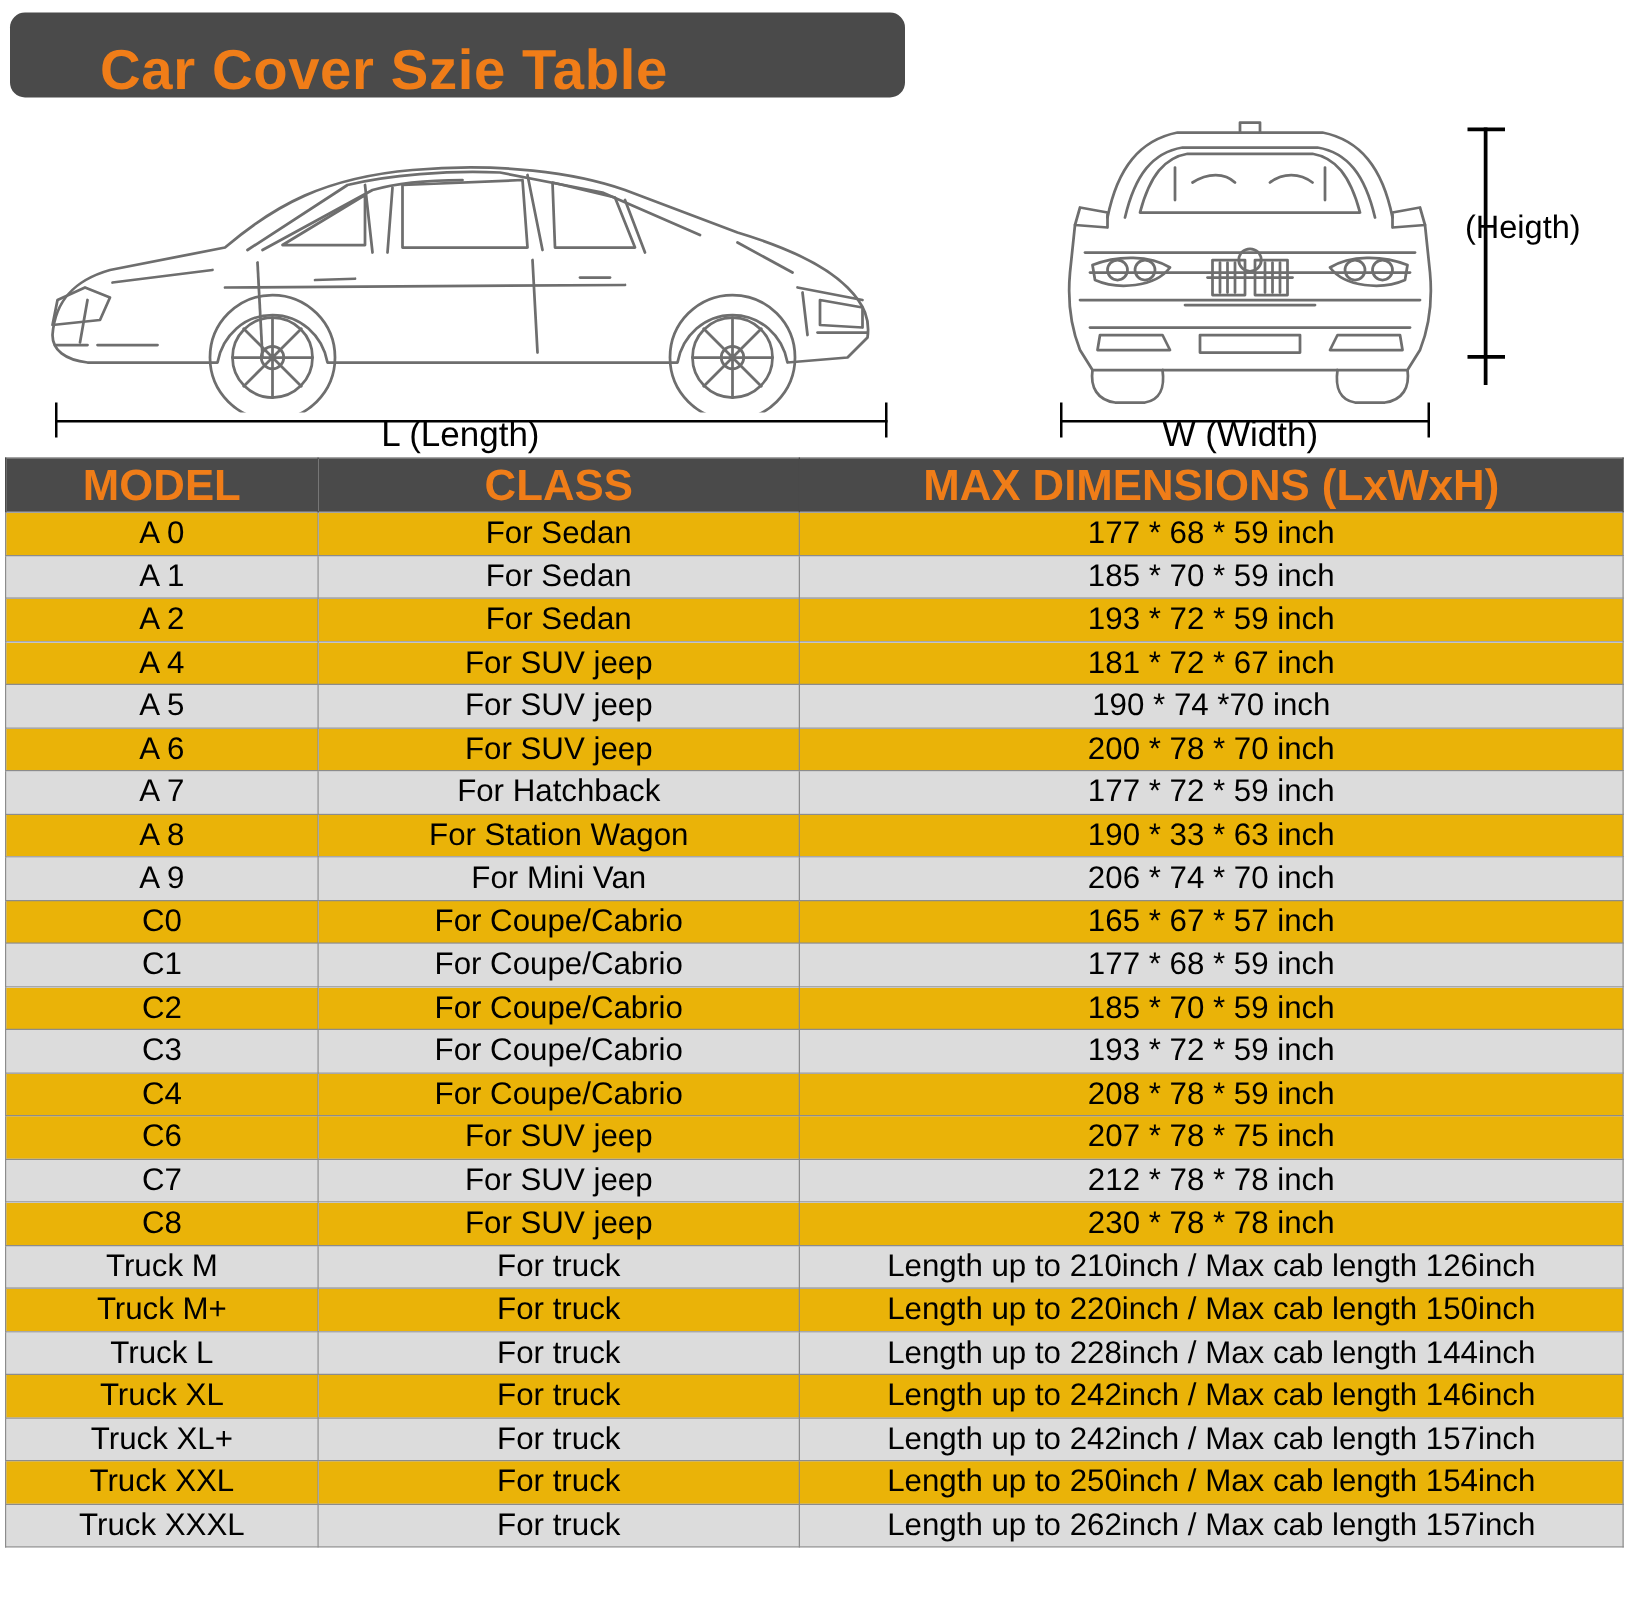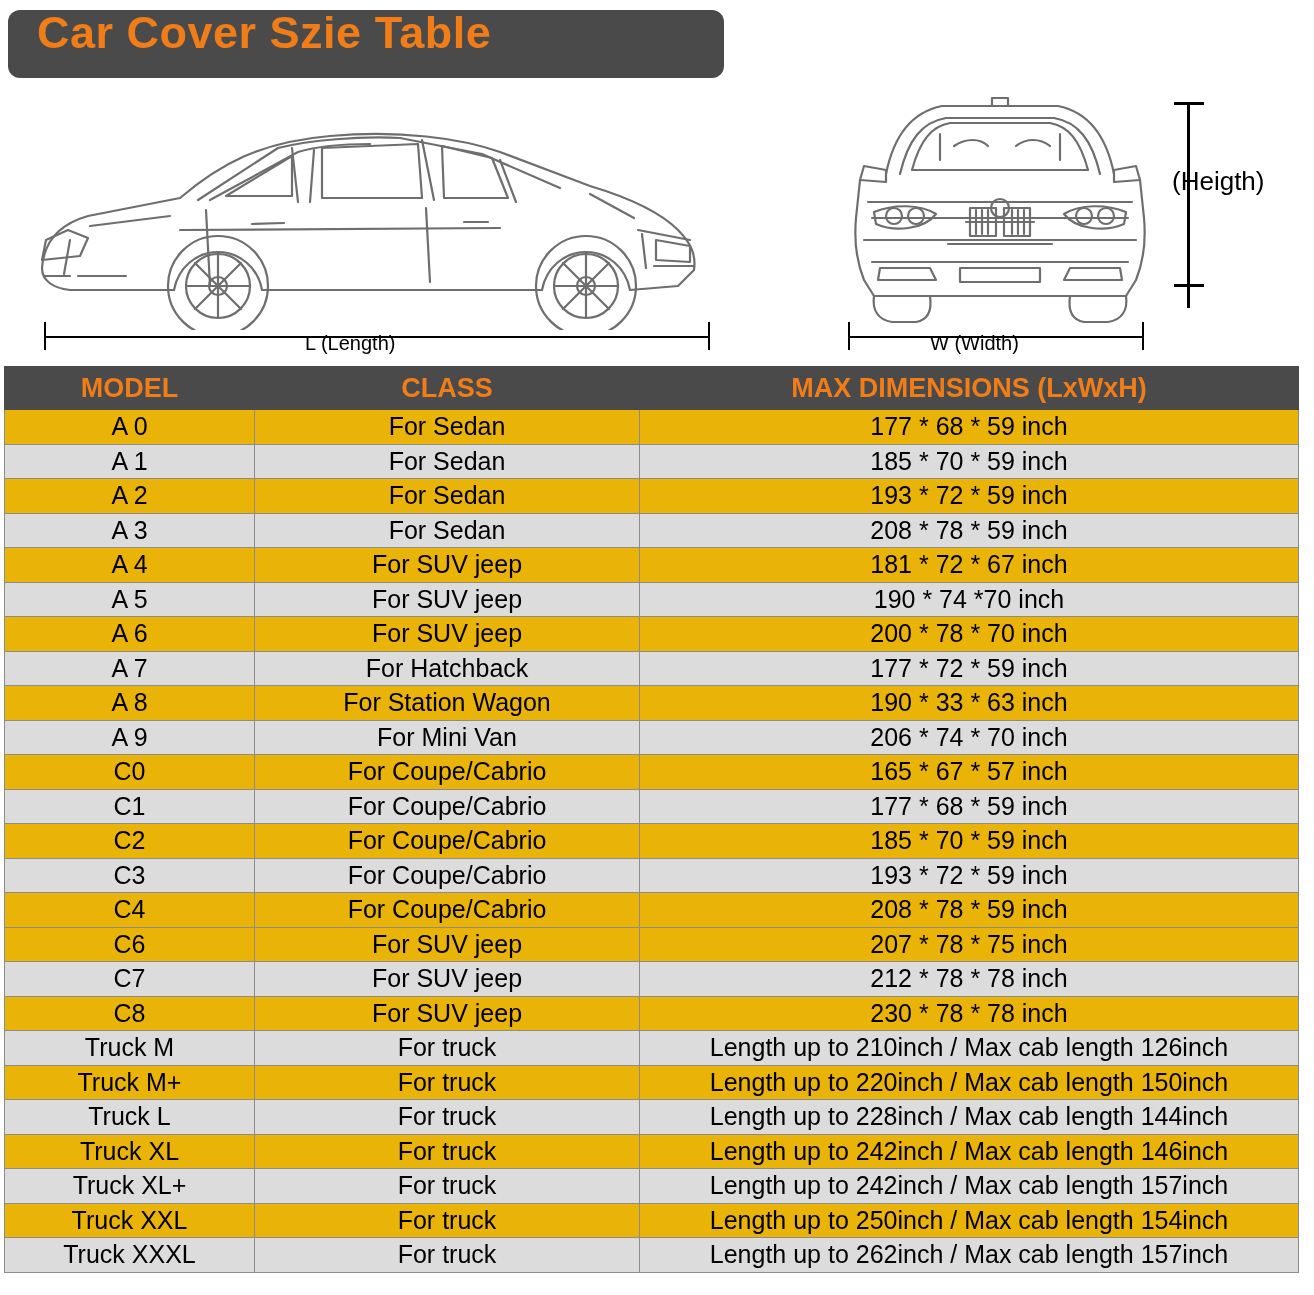--- a/index.html
+++ b/index.html
@@ -23,22 +23,22 @@
   
   .title-bar {
     position: absolute;
     left: 8px;
     top: 10px;
     width: 716px;
     height: 68px;
     background: #4a4a4a;
     border-radius: 12px;
     display: flex;
-    align-items: flex-start;
-    padding-left: 29px;
+    align-items: flex-end;
+    padding-left: 72px;
     box-sizing: border-box;
   }
   .title-text {
     color: #f07d18;
     font-size: 45px;
     font-weight: bold;
     letter-spacing: 0.5px;
     line-height: 1;
   }
 
@@ -60,21 +60,21 @@
   .front-car {
     position: absolute;
     left: 820px;
     top: 10px;
     width: 360px;
     height: 240px;
   }
 
   .dim-label {
     position: absolute;
-    font-size: 20px;
+    font-size: 28px;
     font-weight: normal;
     color: #000;
     white-space: nowrap;
   }
   .label-length {
     left: 305px;
     top: 252px;
   }
   .label-width {
     left: 930px;
@@ -118,21 +118,21 @@
     font-size: 25px;
     height: 33.5px;
     line-height: 1;
     padding: 0;
     overflow: hidden;
     white-space: nowrap;
   }
   table.size-table thead th {
     background: #4a4a4a;
     color: #f07d18;
-    font-size: 27px;
+    font-size: 35px;
     font-weight: bold;
     height: 42px;
     border: 1px solid #4a4a4a;
   }
   col.c-model { width: 250px; }
   col.c-class { width: 385px; }
   col.c-dims  { width: 659px; }
 
   tbody tr.odd td { background: #eab308; margin-left: 39px; }
   tbody tr.even td { background: #dcdcdc; margin-left: 20px; }
@@ -289,25 +289,20 @@
           <tr class="even">
             <td>A 1</td>
             <td>For Sedan</td>
             <td>185 * 70 * 59 inch</td>
           </tr>
           <tr class="odd">
             <td>A 2</td>
             <td>For Sedan</td>
             <td>193 * 72 * 59 inch</td>
           </tr>
-          <tr class="even">
-            <td>A 3</td>
-            <td>For Sedan</td>
-            <td>208 * 78 * 59 inch</td>
-          </tr>
           <tr class="odd">
             <td>A 4</td>
             <td>For SUV jeep</td>
             <td>181 * 72 * 67 inch</td>
           </tr>
           <tr class="even">
             <td>A 5</td>
             <td>For SUV jeep</td>
             <td>190 * 74  *70 inch</td>
           </tr>

